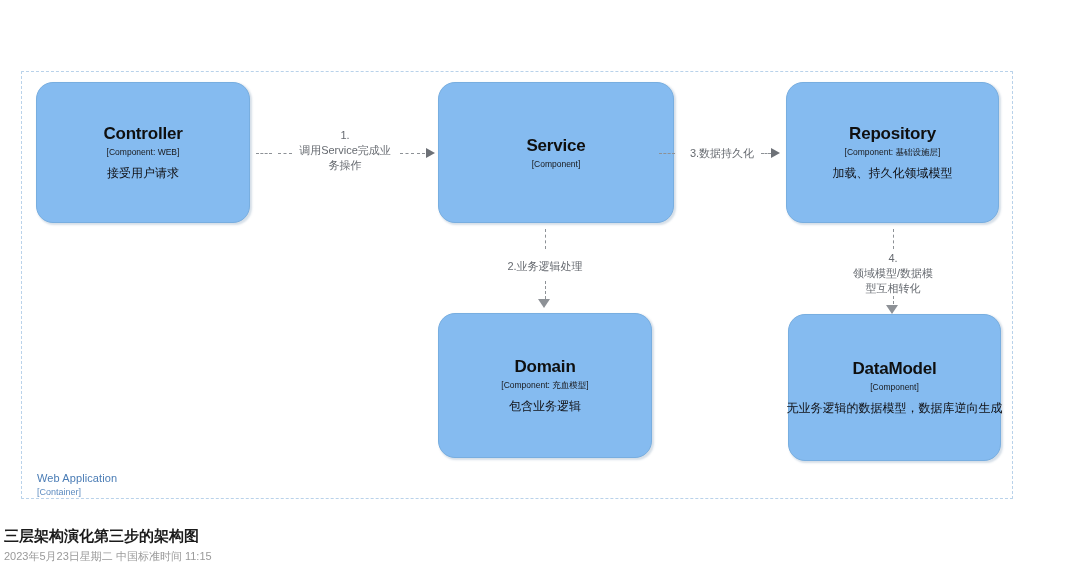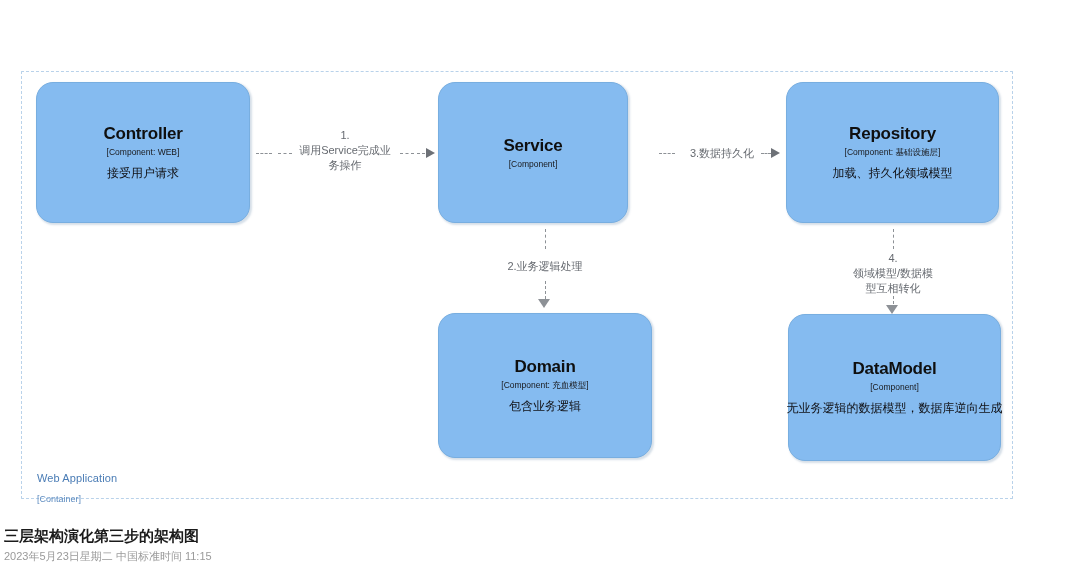--- a/index.html
+++ b/index.html
@@ -36,21 +36,21 @@
     font-size: 11px;
     color: #4a7cb5;
     font-weight: 400;
     display: block;
     letter-spacing: 0.1px;
   }
   .container-label .cl-type {
     font-size: 9px;
     color: #5e8cc0;
     display: block;
-    margin-top: 8px;
+    margin-top: 1px;
   }
 
   
   .node {
     position: absolute;
     background: #85bbf0;
     border: 1px solid #78aee0;
     border-radius: 17px;
     box-sizing: border-box;
     box-shadow: 1.5px 1.5px 2px rgba(120,150,180,0.30);
@@ -76,21 +76,21 @@
   }
   .node .n-desc {
     font-size: 12px;
     color: #101014;
     margin-top: 8px;
     line-height: 1.3;
     white-space: nowrap;
   }
 
   #node-controller { left: 36px;  top: 82px;  width: 214px; height: 141px; }
-  #node-service    { left: 438px; top: 82px;  width: 190px; height: 141px; }
+  #node-service    { left: 438px; top: 82px;  width: 236px; height: 141px; }
   #node-repository { left: 786px; top: 82px;  width: 213px; height: 141px; }
   #node-domain     { left: 438px; top: 313px; width: 214px; height: 145px; }
   #node-datamodel  { left: 788px; top: 314px; width: 213px; height: 147px; }
 
   
   .conn-label {
     position: absolute;
     font-size: 11px;
     color: #666a70;
     text-align: center;

